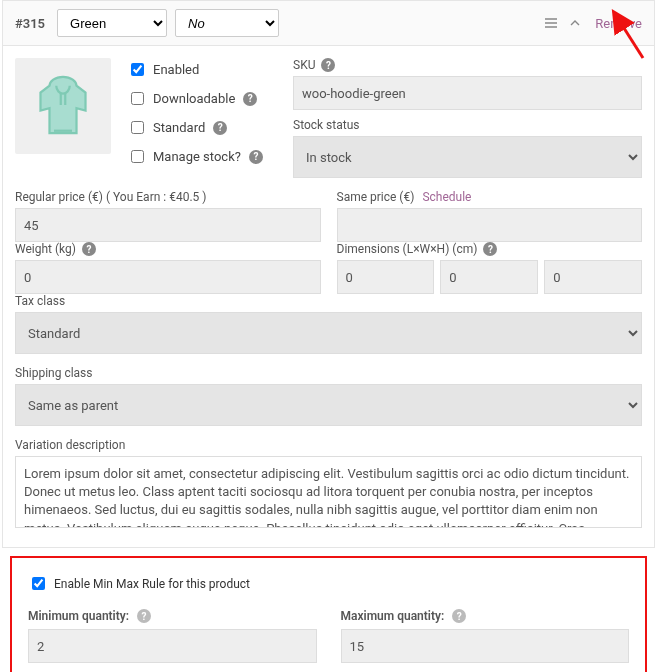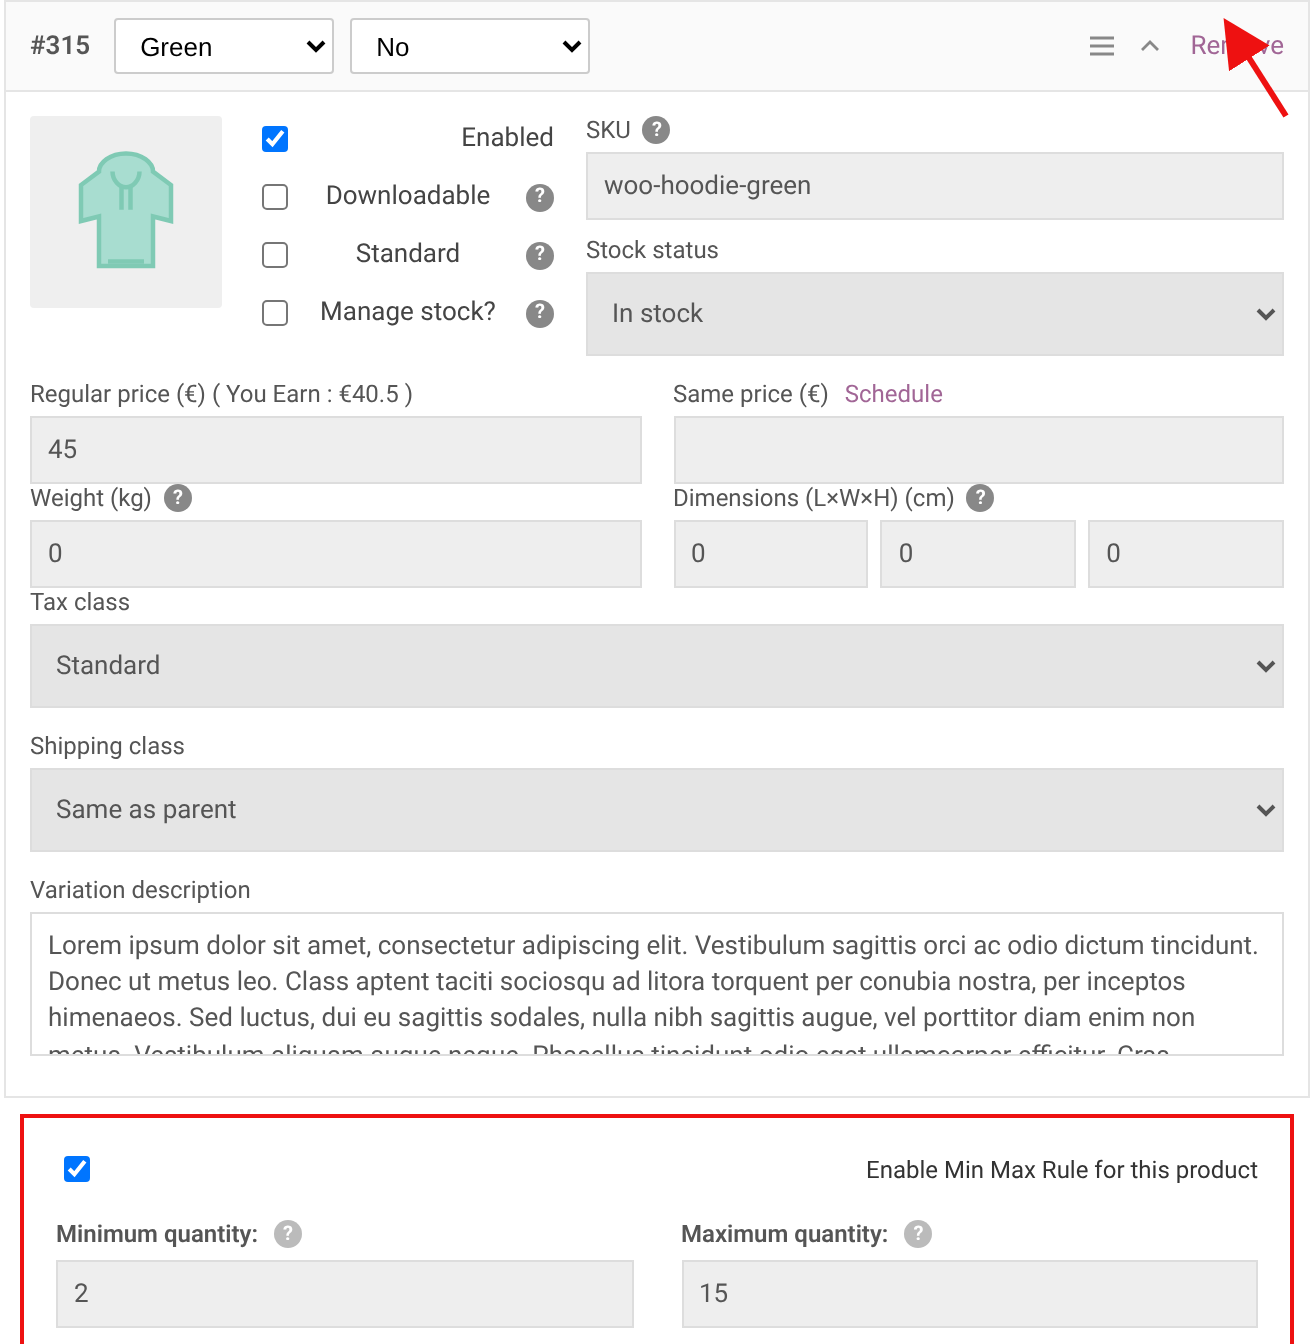--- a/index.html
+++ b/index.html
@@ -78,21 +78,20 @@
     gap: 10px;
     padding-top: 2px;
     min-width: 150px;
   }
   .check-line {
     display: flex;
     align-items: center;
     gap: 6px;
     font-size: 13px;
     color: #444;
-    justify-content: space-between;
   }
   .help {
     display: inline-flex;
     align-items: center;
     justify-content: center;
     width: 14px;
     height: 14px;
     border-radius: 50%;
     background: #888;
     color: #fff;
@@ -194,21 +193,21 @@
 </head>
 <body>
 
 <div class="variation-box" style="position:relative;">
 
   <div class="variation-header">
     <span class="vid">#315</span>
     <select style="width:110px;">
       <option>Green</option>
     </select>
-    <select style="width:120px;">
+    <select style="width:104px;font-style:italic;">
       <option>No</option>
     </select>
     <div class="vh-spacer"></div>
     <span class="vh-icon">
       <svg width="14" height="14" viewBox="0 0 14 14">
           <path d="M1 3h12M1 7h12M1 11h12" stroke="#888" stroke-width="1.4"></path>
         </svg>
     </span>
     <span class="vh-icon">
       <svg width="10" height="10" viewBox="0 0 10 10">

